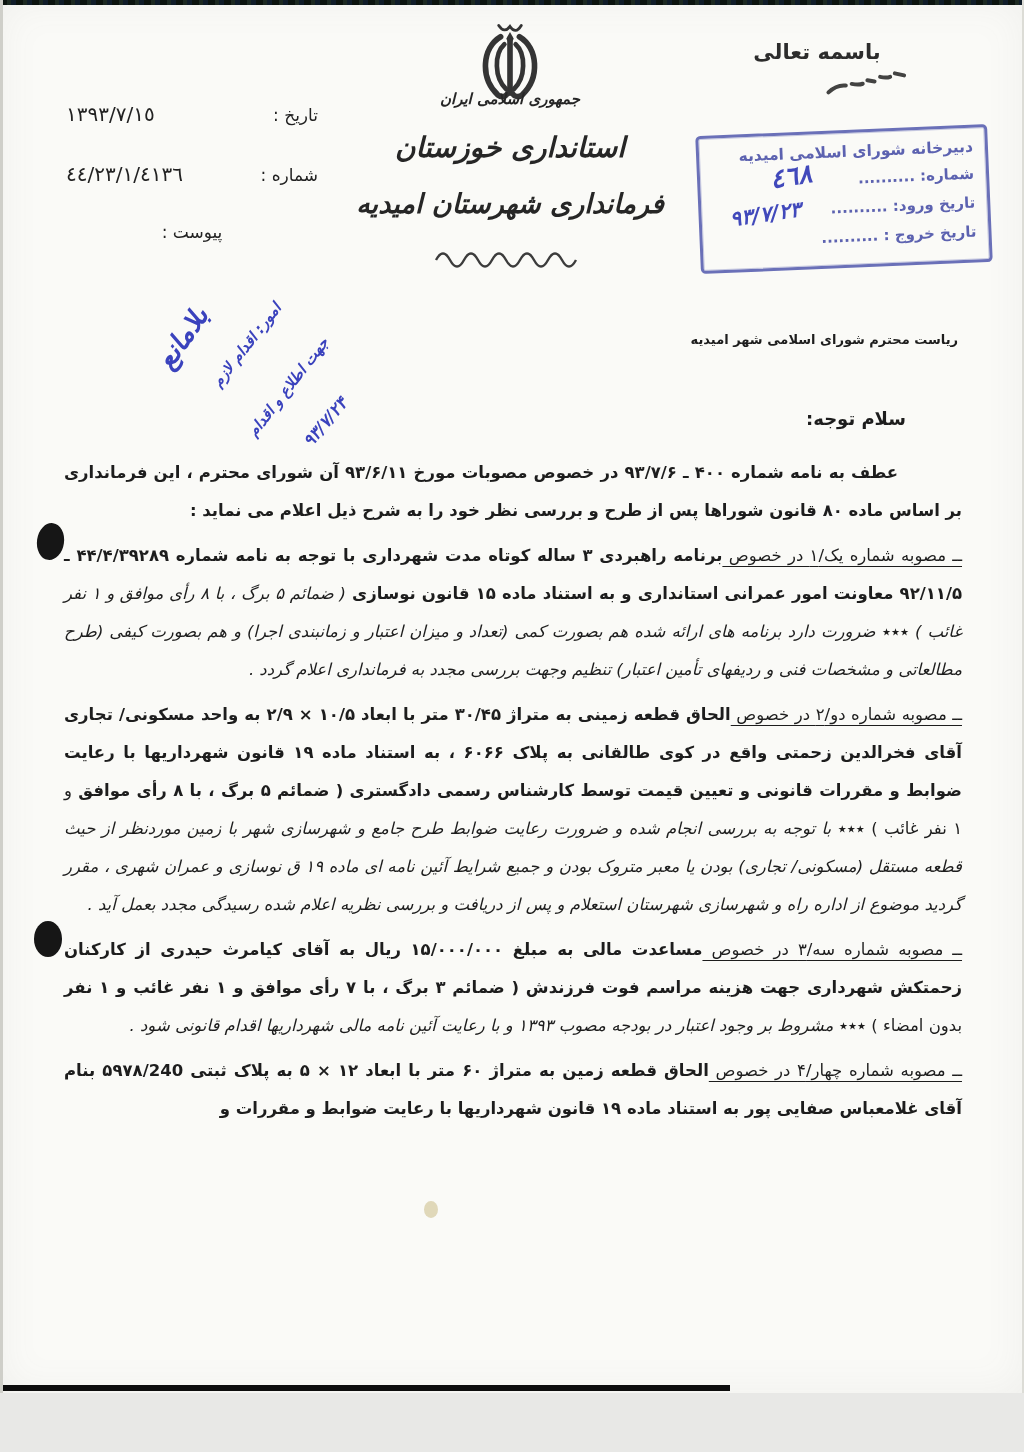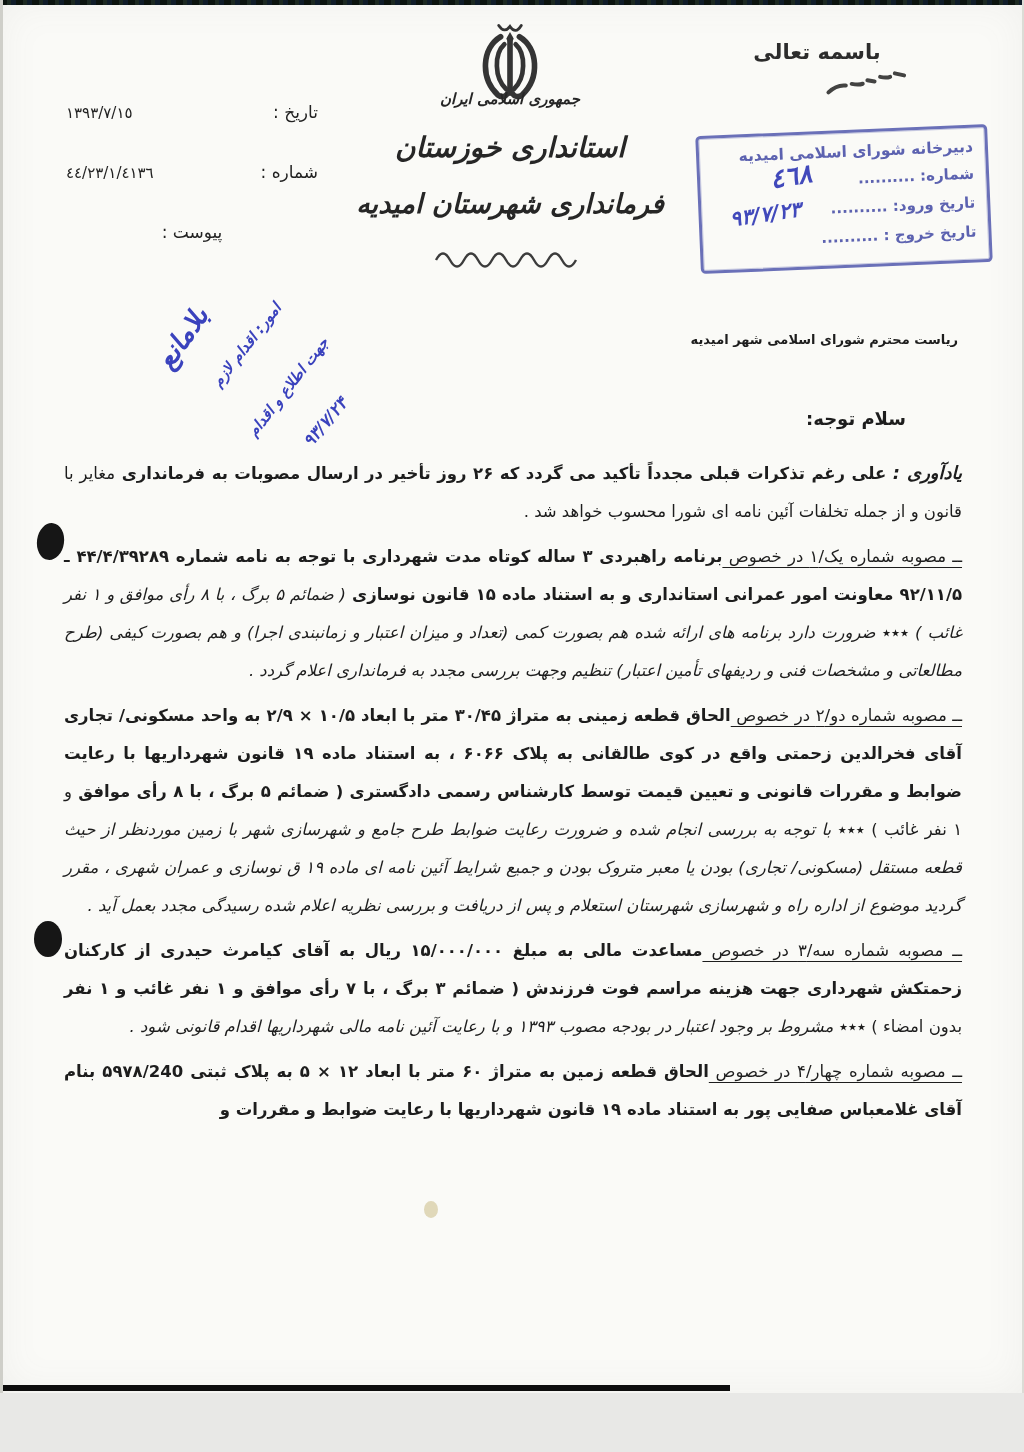--- a/index.html
+++ b/index.html
@@ -29,21 +29,21 @@
   .emblem{position:absolute;top:18px;left:462px;}
   .org{position:absolute;left:290px;width:440px;text-align:center;font-weight:bold;
     font-style:italic;color:#262626;}
   .org1{top:90px;font-size:15px;}
   .org2{top:131px;font-size:28px;}
   .org3{top:188px;font-size:27px;}
   .flourish{position:absolute;top:248px;left:432px;}
 
   .meta-row{position:absolute;left:66px;width:252px;direction:rtl;display:flex;
     justify-content:space-between;align-items:baseline;font-size:17px;color:#222;}
-  .meta-row .val{font-size:15px;letter-spacing:1px;}
+  .meta-row .val{font-size:20px;letter-spacing:1px;}
   .meta-date{top:102px;}
   .meta-num{top:162px;}
   .meta-att{top:222px;justify-content:center;}
 
   
   .stamp{position:absolute;top:130px;left:698px;width:292px;height:138px;
     border:3px solid #6a70b8;border-radius:5px;transform:rotate(-2.4deg);
     box-shadow:inset 0 0 0 1px rgba(106,112,184,.35);
     direction:rtl;padding:6px 12px 4px 8px;box-sizing:border-box;
     color:#5c62b0;font-weight:bold;}
@@ -143,21 +143,21 @@
 
   <div class="hw hw1">بلامانع</div>
   <div class="hw hw2">امور: اقدام لازم</div>
   <div class="hw hw3">جهت اطلاع و اقدام</div>
   <div class="hw hw4">۹۳/۷/۲۴</div>
 
   <div class="recipient">ریاست محترم شورای اسلامی شهر امیدیه</div>
   <div class="salutation">سلام توجه:</div>
 
   <div class="letter-body">
-      <div class="para"><span class="seg-c">یادآوری :</span><span class="seg-b"> علی رغم تذکرات قبلی مجدداً تأکید می گردد که ۲۶ روز تأخیر در ارسال مصوبات به فرمانداری </span><span class="seg-n">مغایر با قانون و از جمله تخلفات آئین نامه ای شورا محسوب خواهد شد .</span></div>
+      <div class="para indent"><span class="seg-b">عطف به نامه شماره ۴۰۰ ـ ۹۳/۷/۶ در خصوص مصوبات مورخ ۹۳/۶/۱۱ آن شورای محترم ، این فرمانداری بر اساس ماده ۸۰ قانون شوراها پس از طرح و بررسی نظر خود را به شرح ذیل اعلام می نماید :</span></div>
       <div class="para"><span class="seg-u">ــ مصوبه شماره یک/۱ در خصوص </span><span class="seg-b"> برنامه راهبردی ۳ ساله کوتاه مدت شهرداری با توجه به نامه شماره ۴۴/۴/۳۹۲۸۹ ـ ۹۲/۱۱/۵ معاونت امور عمرانی استانداری و به استناد ماده ۱۵ قانون نوسازی </span><span class="seg-i">( ضمائم ۵ برگ ، با ۸ رأی موافق و ۱ نفر غائب ) </span><span class="seg-s">٭٭٭ </span><span class="seg-i">ضرورت دارد برنامه های ارائه شده هم بصورت کمی (تعداد و میزان اعتبار و زمانبندی اجرا) و هم بصورت کیفی (طرح مطالعاتی و مشخصات فنی و ردیفهای تأمین اعتبار) تنظیم وجهت بررسی مجدد به فرمانداری اعلام گردد .</span></div>
       <div class="para"><span class="seg-u">ــ مصوبه شماره دو/۲ در خصوص </span><span class="seg-b"> الحاق قطعه زمینی به متراژ ۳۰/۴۵ متر با ابعاد ۱۰/۵ × ۲/۹ به واحد مسکونی/ تجاری آقای فخرالدین زحمتی واقع در کوی طالقانی به پلاک ۶۰۶۶ ، به استناد ماده ۱۹ قانون شهرداریها با رعایت ضوابط و مقررات قانونی و تعیین قیمت توسط کارشناس رسمی دادگستری ( ضمائم ۵ برگ ، با ۸ رأی موافق </span><span class="seg-n">و ۱ نفر غائب ) </span><span class="seg-s">٭٭٭ </span><span class="seg-i">با توجه به بررسی انجام شده و ضرورت رعایت ضوابط طرح جامع و شهرسازی شهر با زمین موردنظر از حیث قطعه مستقل (مسکونی/ تجاری) بودن یا معبر متروک بودن و جمیع شرایط آئین نامه ای ماده ۱۹ ق نوسازی و عمران شهری ، مقرر گردید موضوع از اداره راه و شهرسازی شهرستان استعلام و پس از دریافت و بررسی نظریه اعلام شده رسیدگی مجدد بعمل آید .</span></div>
       <div class="para"><span class="seg-u">ــ مصوبه شماره سه/۳ در خصوص </span><span class="seg-b"> مساعدت مالی به مبلغ ۱۵/۰۰۰/۰۰۰ ریال به آقای کیامرث حیدری از کارکنان زحمتکش شهرداری جهت هزینه مراسم فوت فرزندش ( ضمائم ۳ برگ ، با ۷ رأی موافق و ۱ نفر غائب و ۱ نفر </span><span class="seg-n">بدون امضاء ) </span><span class="seg-s">٭٭٭ </span><span class="seg-i">مشروط بر وجود اعتبار در بودجه مصوب ۱۳۹۳ و با رعایت آئین نامه مالی شهرداریها اقدام قانونی شود .</span></div>
       <div class="para"><span class="seg-u">ــ مصوبه شماره چهار/۴ در خصوص </span><span class="seg-b"> الحاق قطعه زمین به متراژ ۶۰ متر با ابعاد ۱۲ × ۵ به پلاک ثبتی ۵۹۷۸/240 بنام آقای غلامعباس صفایی پور به استناد ماده ۱۹ قانون شهرداریها با رعایت ضوابط و مقررات و</span></div>
     </div>
 
   <div class="hole hole1"></div>
   <div class="hole hole2"></div>
   <div class="artifact-dot"></div>
 

